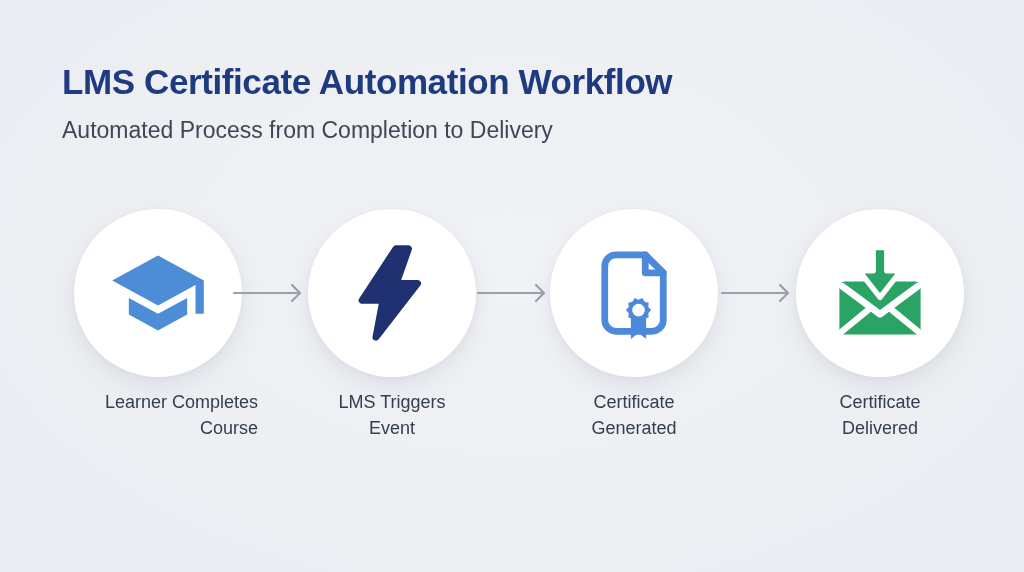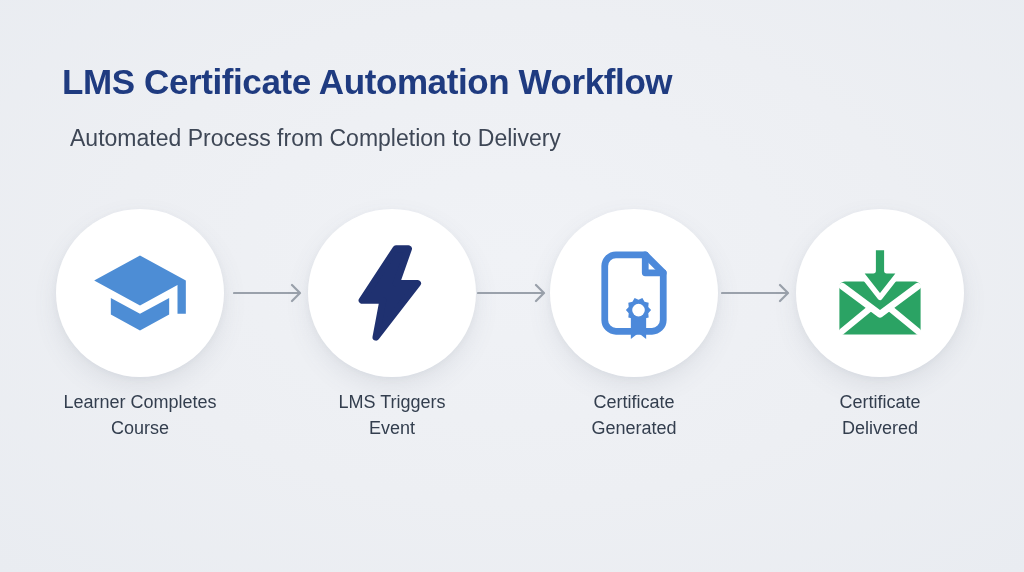--- a/index.html
+++ b/index.html
@@ -22,33 +22,33 @@
     font-size: 35px;
     line-height: 40px;
     font-weight: 700;
     letter-spacing: -0.4px;
     color: #1f3b80;
   }
   .page-subtitle {
     position: absolute;
     left: 62px;
     top: 114px;
-    margin: 8px;
+    margin: 0;
     font-size: 23px;
     line-height: 32px;
     font-weight: 400;
     color: #3e4756;
   }
   .step {
     position: absolute;
     top: 209px;
     width: 200px;
     text-align: center;
   }
-  .step.s0 { left: 40px; }
+  .step.s0 { left: 58px; text-align: right; }
   .step.s1 { left: 292px; }
   .step.s2 { left: 534px; }
   .step.s3 { left: 780px; }
   .circle {
     width: 168px;
     height: 168px;
     margin: 0 auto;
     border-radius: 50%;
     background: #ffffff;
     box-shadow: 0 10px 24px rgba(90,100,120,0.10), 0 2px 6px rgba(90,100,120,0.06);

